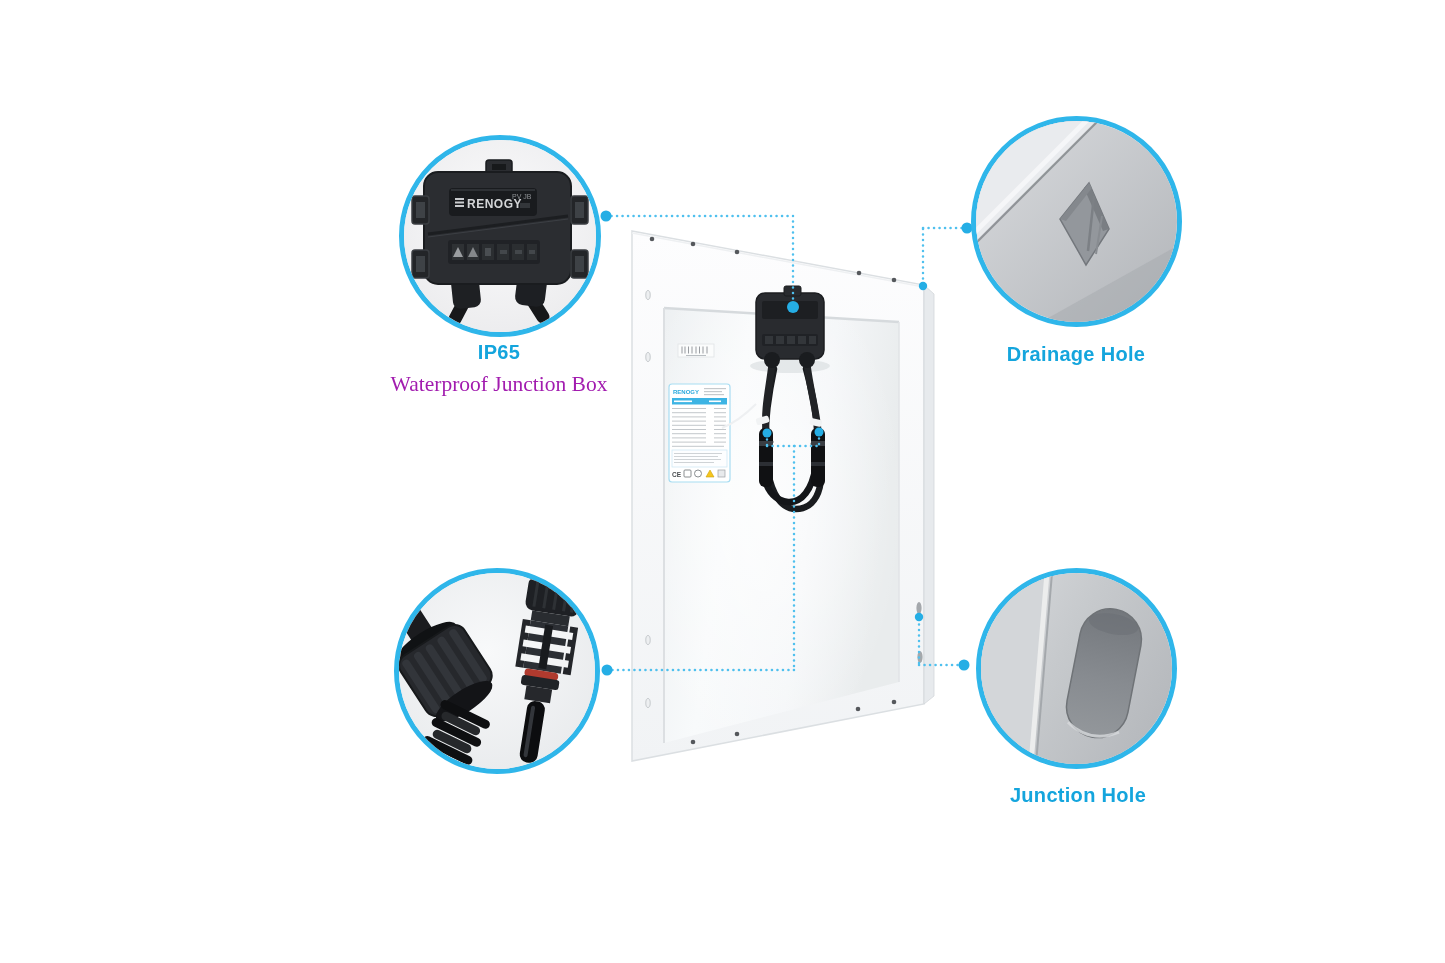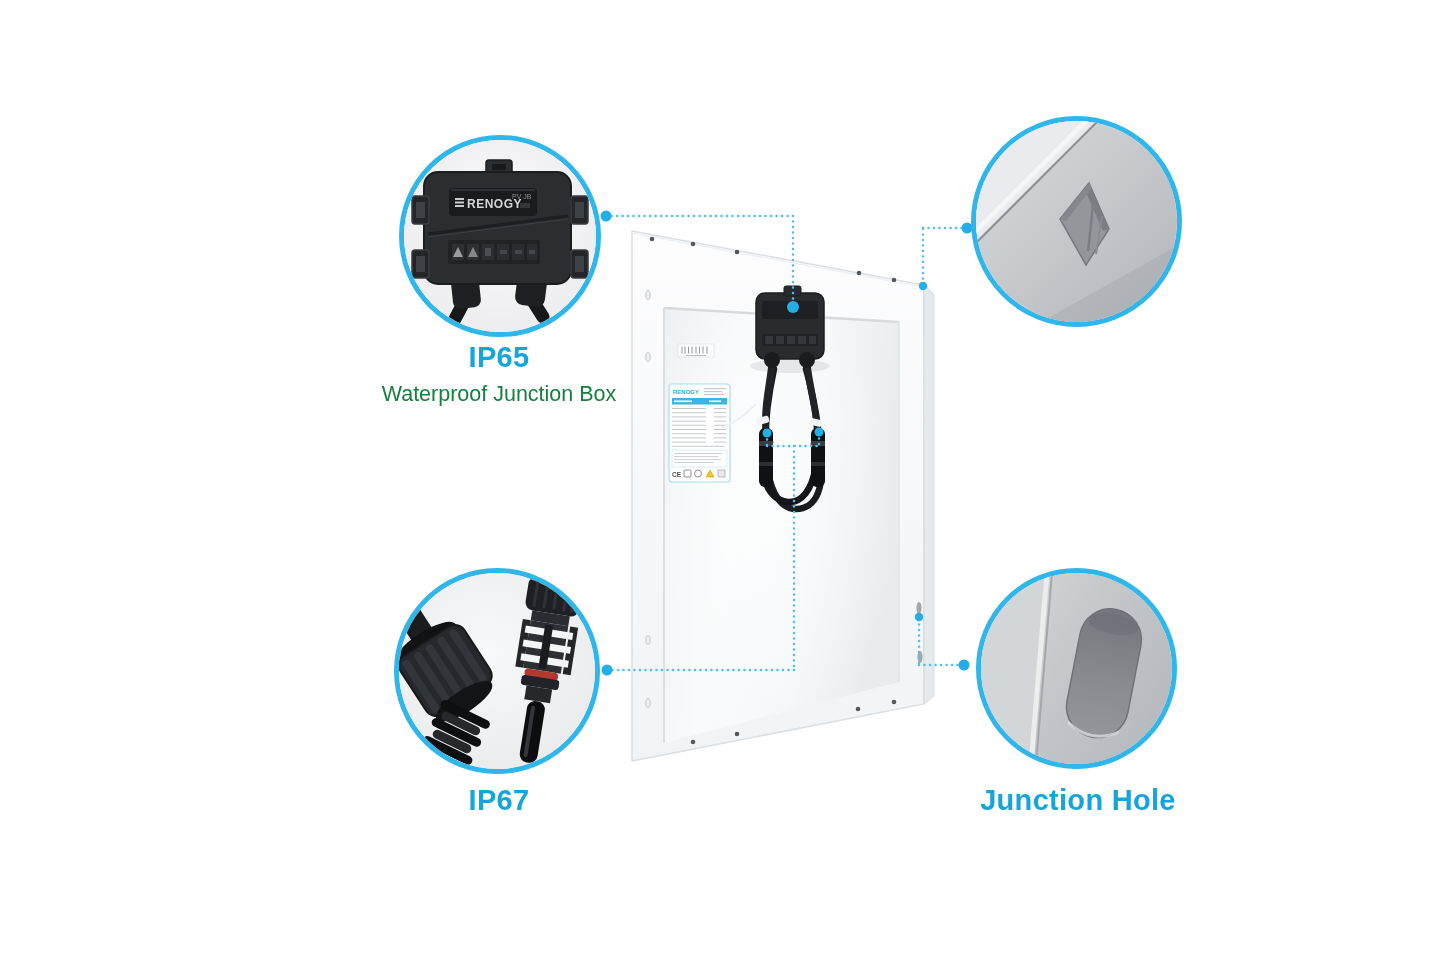--- a/index.html
+++ b/index.html
@@ -8,24 +8,24 @@
     font-family:"Liberation Sans",sans-serif;overflow:hidden;margin:4px auto;
   }
   .main-art{position:absolute;left:0;top:0;width:1445px;height:963px;pointer-events:none;}
   .callout-circle{
     position:absolute;border:5px solid #2fb6ea;border-radius:50%;
     overflow:hidden;box-sizing:border-box;background:#f4f5f6;z-index:2;
   }
   .callout-circle svg{display:block;width:100%;height:100%;}
   .callout-text{position:absolute;text-align:center;z-index:3;}
   .callout-title{
-    font-size:29px;font-weight:bold;color:#14a5dd;line-height:1.15;letter-spacing:.3px;
+    font-size:20px;font-weight:bold;color:#14a5dd;line-height:1.15;letter-spacing:.3px;
   }
   .callout-sub{
-    font-size:21.5px;color:#15803d;line-height:1.2;margin-top:8px;
+    font-size:21.5px;color:#a21caf;line-height:1.2;margin-top:8px;font-family:Liberation Serif, serif;
   }
 </style>
 </head>
 <body>
 
 <div class="canvas">
 
   <svg class="main-art" viewBox="0 0 1445 963">
     <defs>
       <linearGradient id="frameGrad" x1="0" y1="0" x2="0" y2="1">
@@ -385,22 +385,24 @@
         <path d="M97,155 Q123,172 149,155" stroke="#d7d9dc" stroke-width="3" fill="none" opacity="0.8"></path>
       </g>
     </svg>
   </div>
 
   <div class="callout-text" style="left:243px;top:337px;width:400px;">
     <div class="callout-title">IP65</div>
     <div class="callout-sub">Waterproof Junction Box</div>
   </div>
 
+  <div class="callout-text" style="left:820px;top:339px;width:400px;">
+    <div class="callout-title">Drainage Hole</div>
+  </div>
 
   <div class="callout-text" style="left:243px;top:780px;width:400px;">
-    <div class="callout-title">IP67</div>
   </div>
 
   <div class="callout-text" style="left:822px;top:780px;width:400px;">
     <div class="callout-title">Junction Hole</div>
   </div>
 
 </div>
 
 </body></html>

